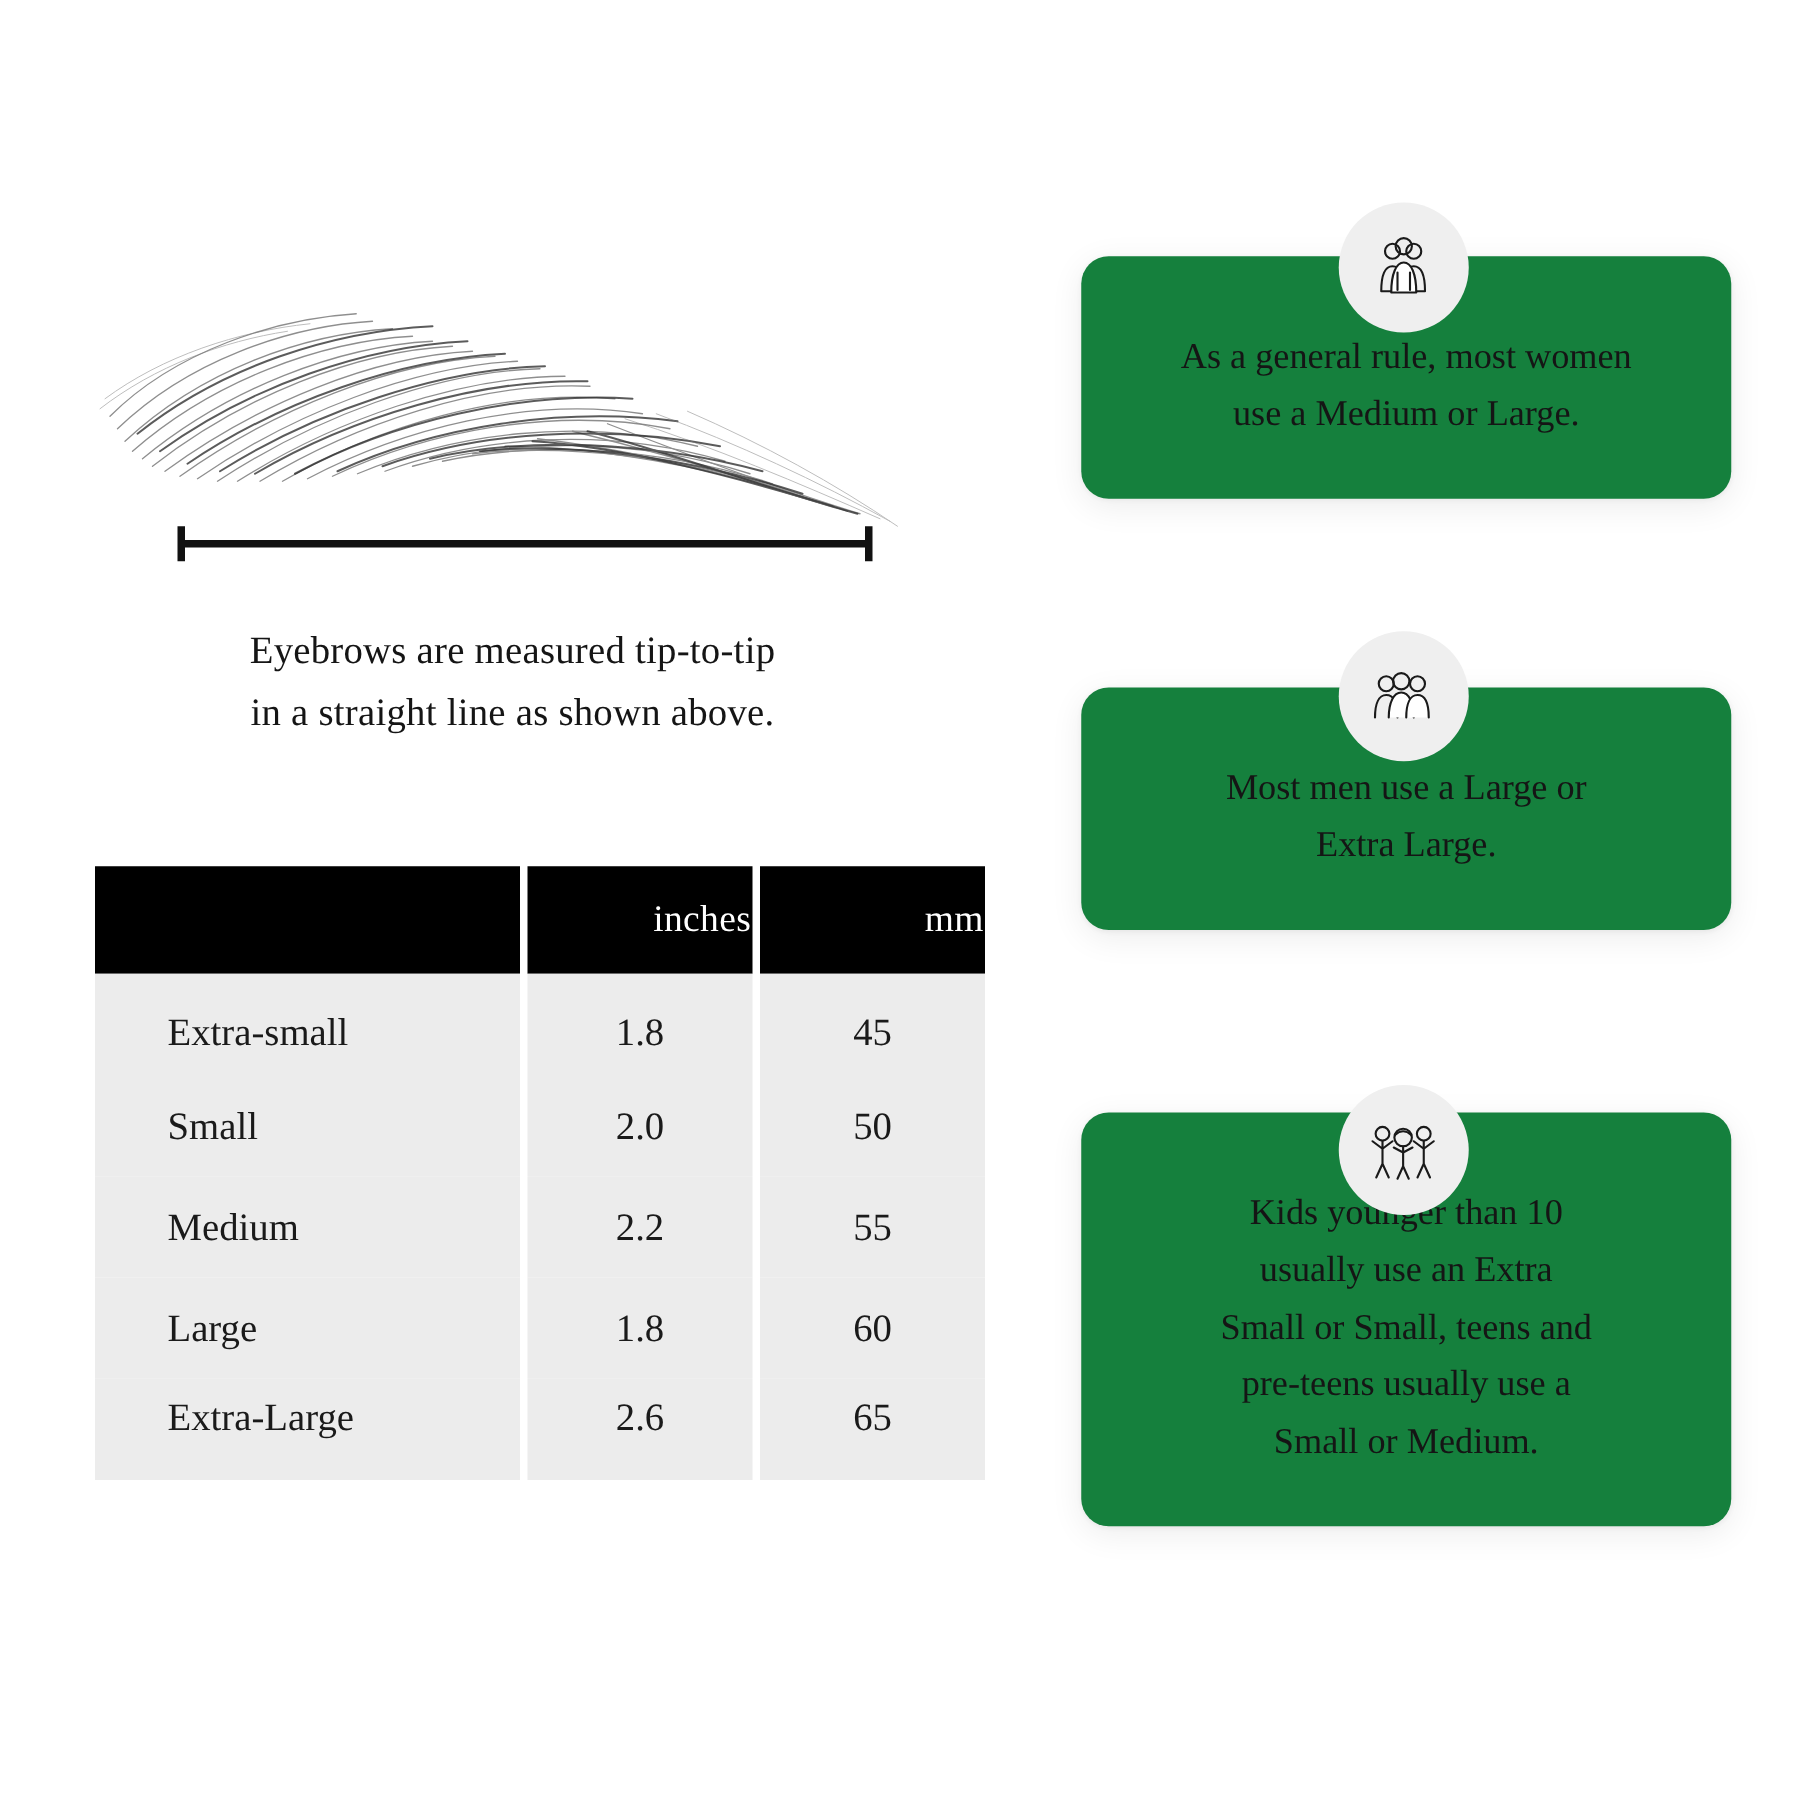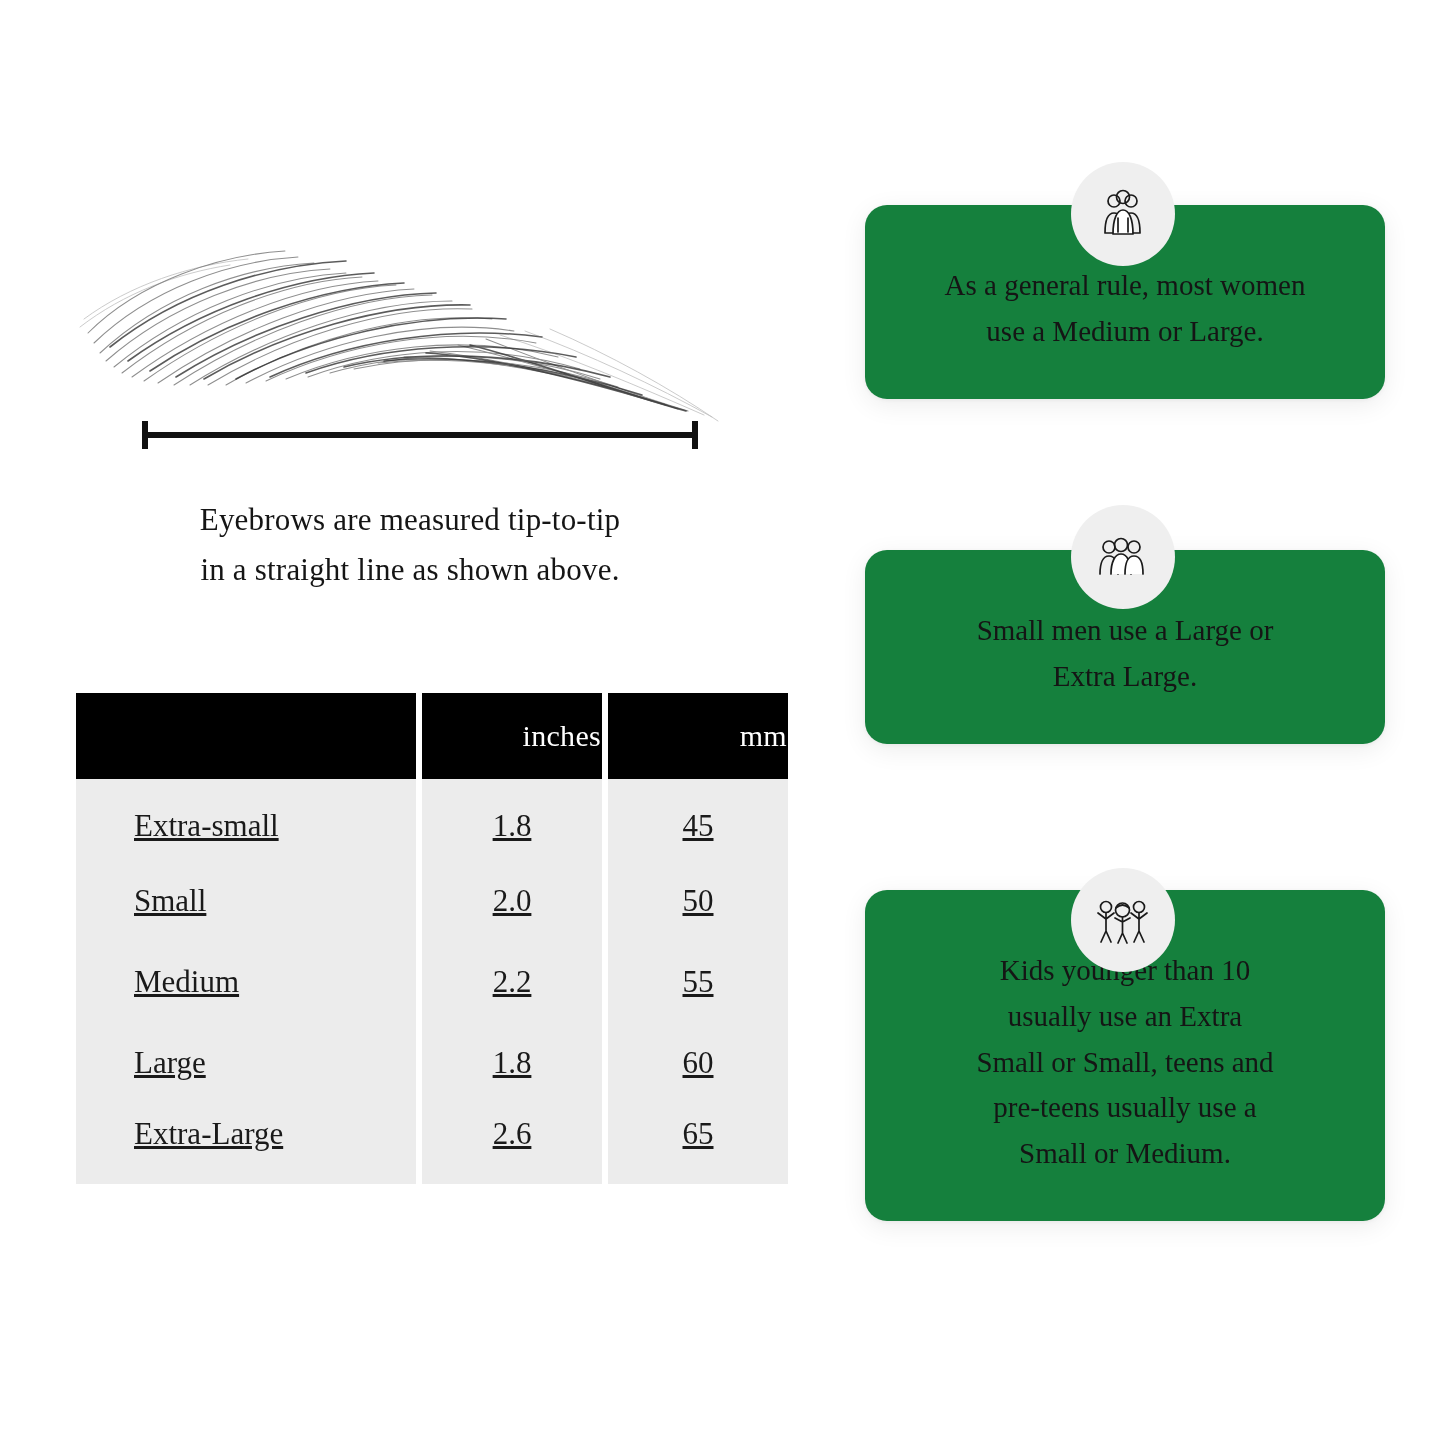--- a/index.html
+++ b/index.html
@@ -74,21 +74,20 @@
     letter-spacing: 0.3px;
   }
   .size-table th.col-label { text-align: left; }
   .size-table td {
     background: #ececec;
     font-size: 31px;
     height: 81px;
     vertical-align: middle;
     text-align: center;
     color: #1a1a1a;
-    text-decoration: underline;
   }
   .size-table td.col-label {
     text-align: left;
     padding-left: 58px;
   }
   .size-table tbody tr:first-child td { padding-top: 14px; }
   .size-table tbody tr:last-child td { padding-bottom: 20px; margin-left: 12px; }
 
   
   .right-col {
@@ -260,21 +259,21 @@
         <path d="M11 45 C 11 32, 14 25, 20 25 C 26 25, 29 32, 29 45 Z"></path>
         <circle cx="37" cy="13" r="6"></circle>
         <path d="M28 45 C 28 32, 31 25, 37 25 C 43 25, 46 32, 46 45 Z"></path>
         <circle cx="29" cy="9" r="6.5"></circle>
         <path d="M19 46 C 19 31, 23 22, 29 22 C 35 22, 39 31, 39 46 Z" fill="#ffffff"></path>
         <path d="M24 30 L 24 44 M34 30 L 34 44"></path>
       </svg>
     </div>
 
     <div class="note-card c2">
-      <span class="note-text">Small men use a Large or
+      <span class="note-text">Most men use a Large or
 Extra Large.</span>
     </div>
     <div class="note-icon i2">
       <svg width="58" height="50" viewBox="0 0 58 50" fill="none" stroke="#1a1a1a" stroke-width="1.7" stroke-linecap="round" stroke-linejoin="round" aria-hidden="true">
         <circle cx="15" cy="15" r="6"></circle>
         <path d="M6 42 C 6 31, 9 24, 15 24 C 21 24, 24 31, 24 42"></path>
         <circle cx="27" cy="13" r="6.5"></circle>
         <path d="M17 42 C 17 30, 21 22, 27 22 C 33 22, 37 30, 37 42" fill="#ffffff"></path>
         <circle cx="40" cy="15" r="6"></circle>
         <path d="M31 42 C 31 31, 34 24, 40 24 C 46 24, 49 31, 49 42" fill="#ffffff"></path>

